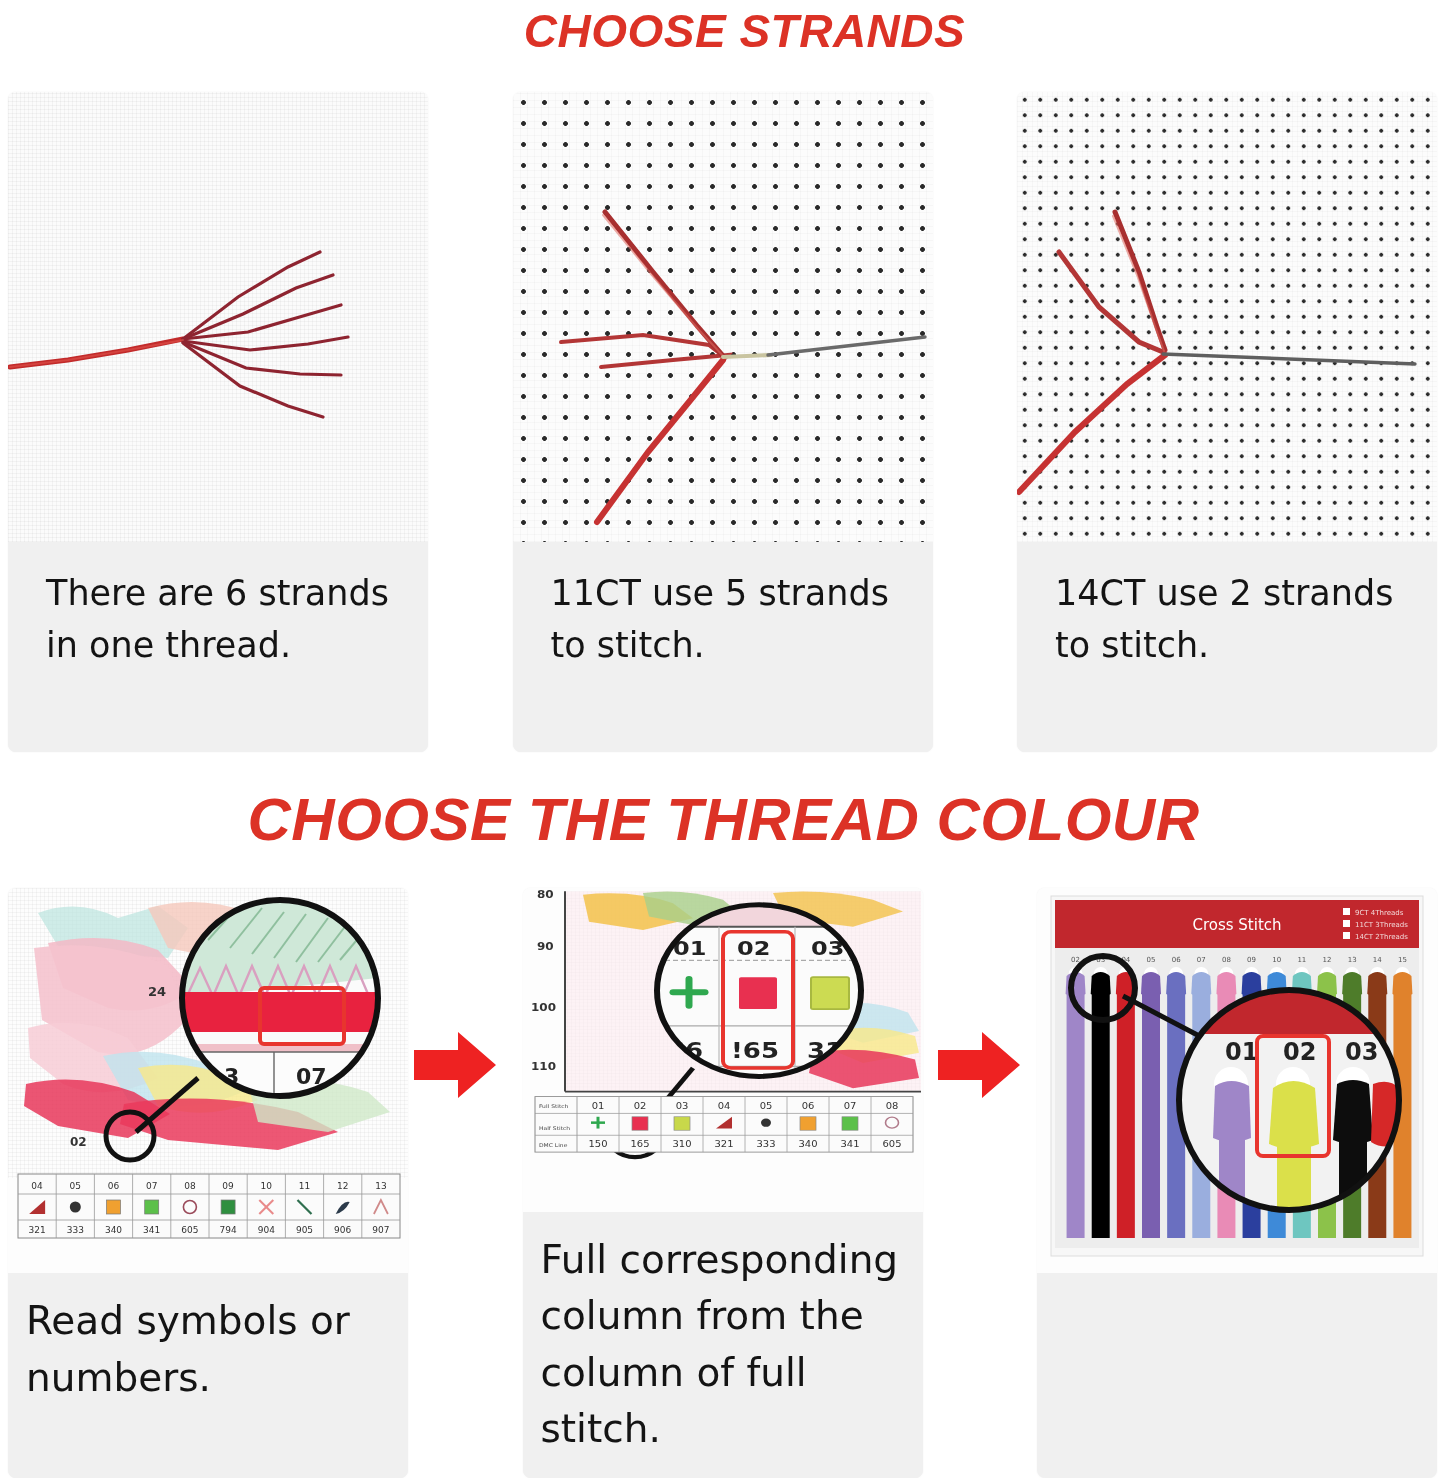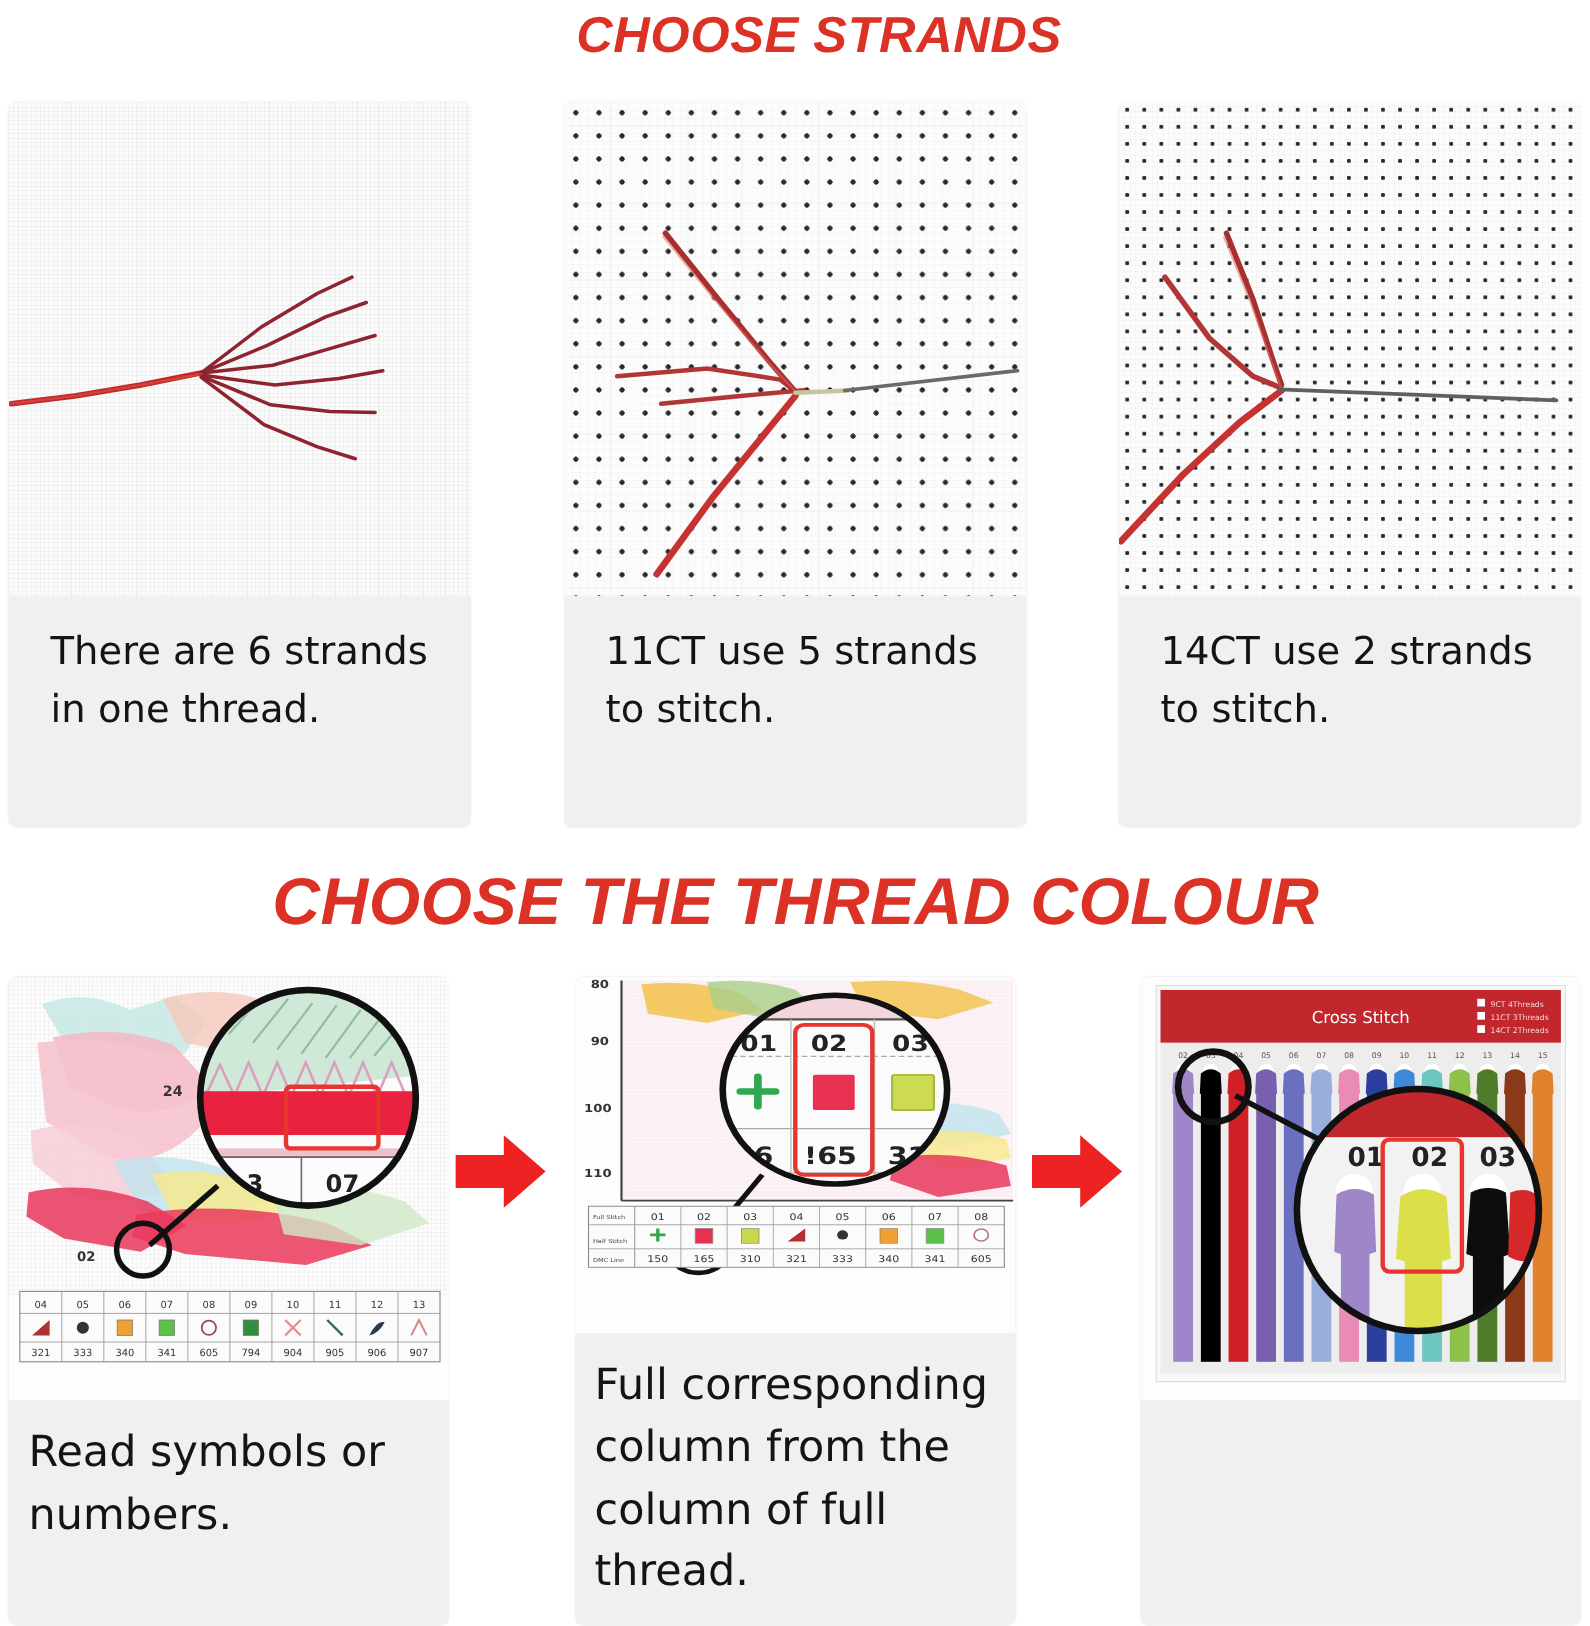--- a/index.html
+++ b/index.html
@@ -384,21 +384,21 @@
               </g>
             <text x="16" y="262" font-family="DejaVu Sans, sans-serif" font-size="6" fill="#444">Full Stitch</text>
             <text x="16" y="288" font-family="DejaVu Sans, sans-serif" font-size="6" fill="#444">Half Stitch</text>
             <text x="16" y="308" font-family="DejaVu Sans, sans-serif" font-size="6" fill="#444">DMC Line</text>
           </g>
         </svg>
       </div>
       <div class="card-caption">
         <div>Full corresponding</div>
         <div>column from the</div>
-        <div>column of full thread.</div>
+        <div>column of full stitch.</div>
       </div>
     </div>
 
     <div class="card">
       <div class="card-photo">
         <div class="chart-bg"></div>
         <svg class="chart-canvas" viewBox="0 0 400 385" preserveAspectRatio="none">
           <defs>
             <clipPath id="lens3">
                 <circle cx="252" cy="212" r="110"></circle>

